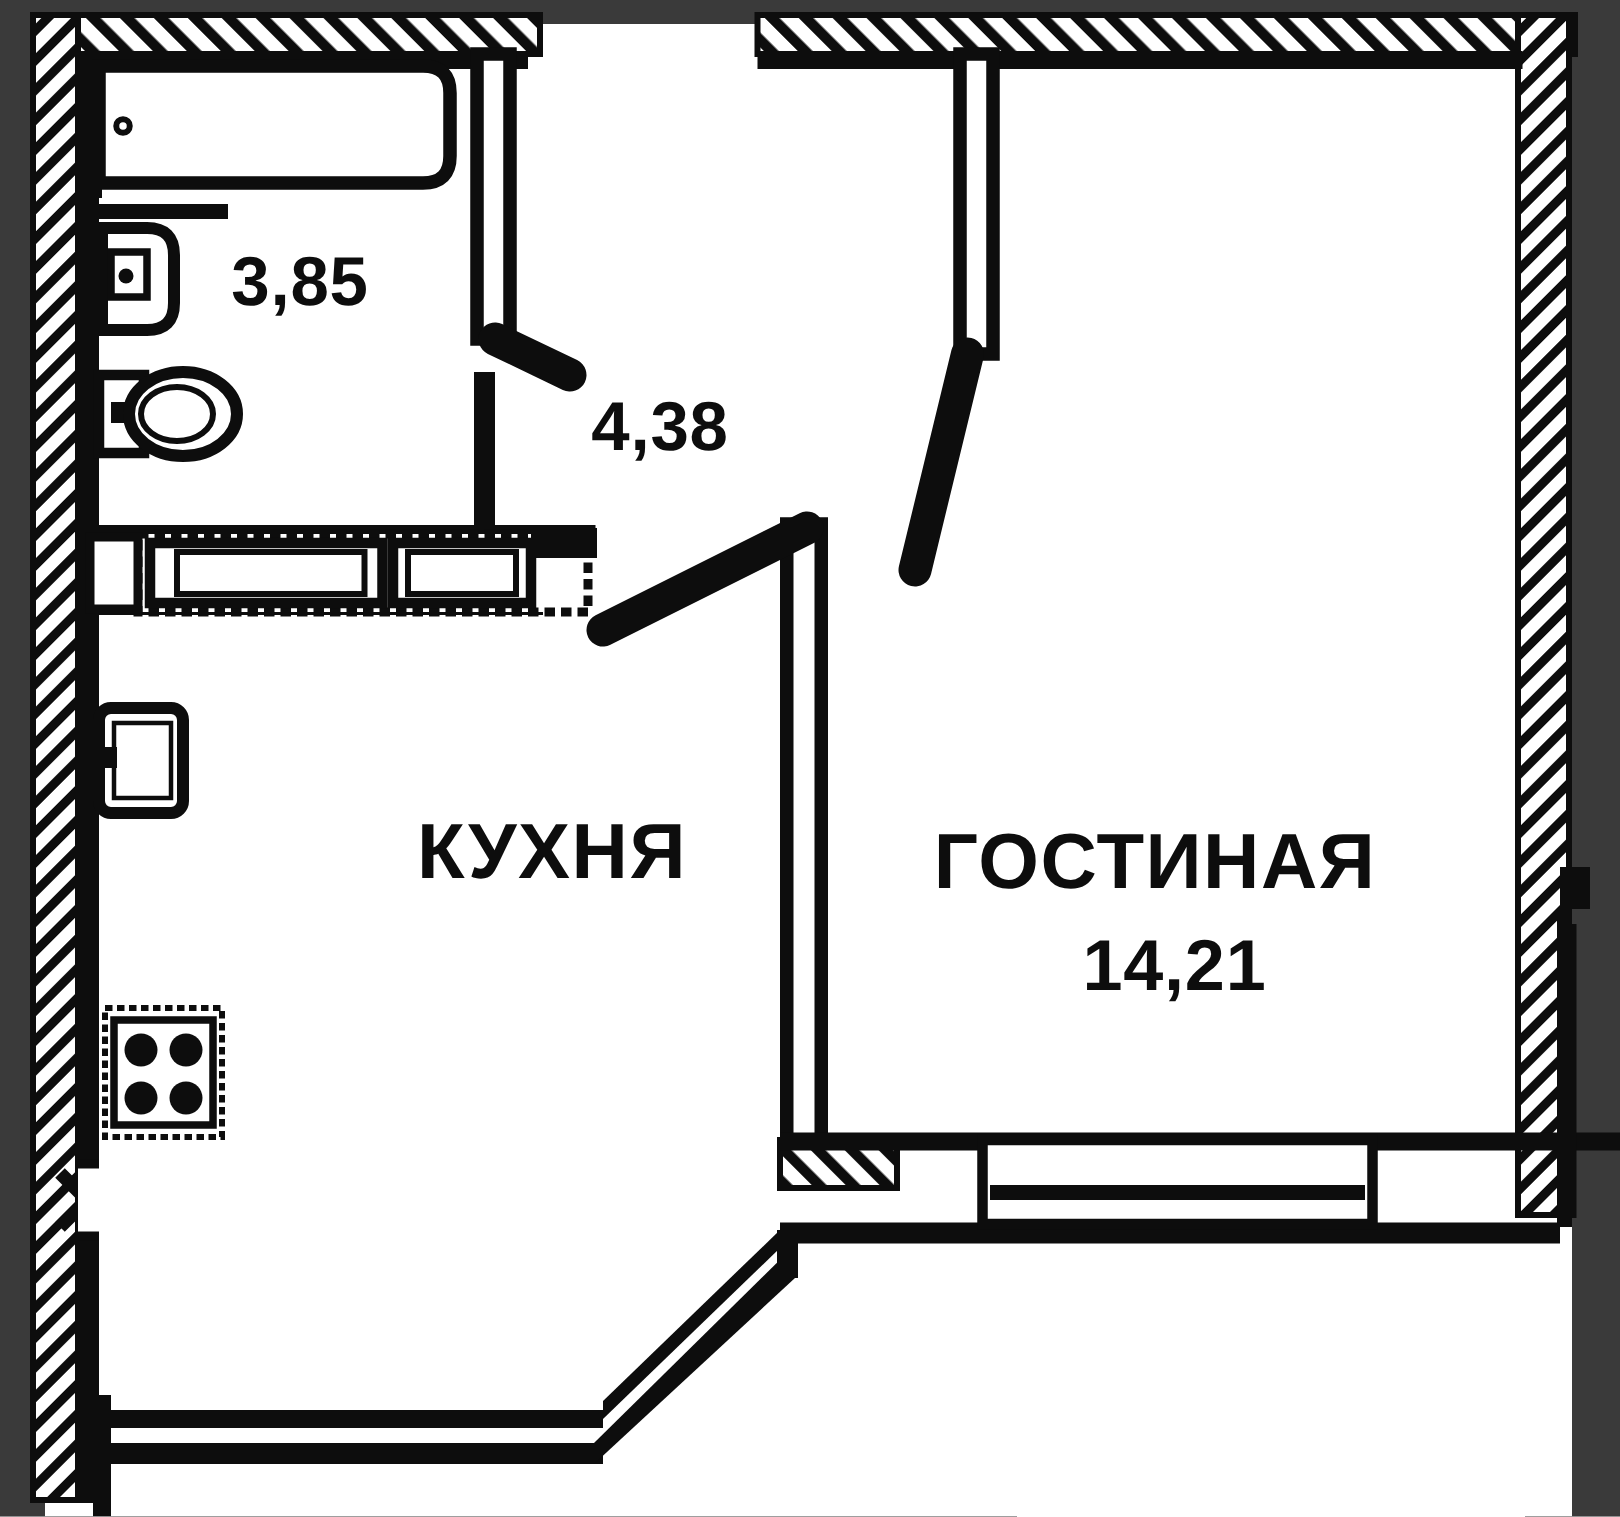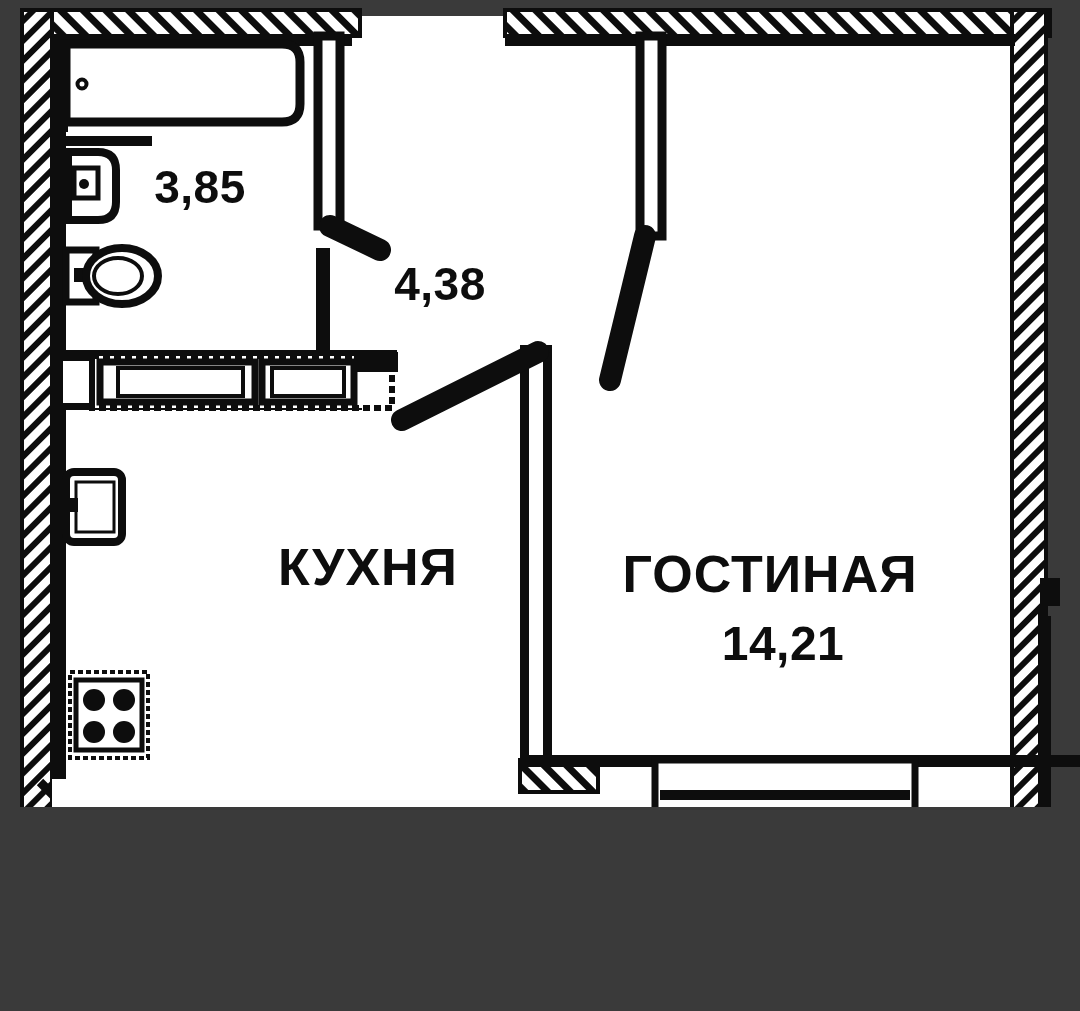--- a/index.html
+++ b/index.html
@@ -6,21 +6,21 @@
     margin: 0;
     padding: 0;
     background: #3a3a3a;
   }
   body {
     font-family: "Liberation Sans", sans-serif;
   }
   #plan-root {
     position: relative;
     width: 1080px;
-    height: 807px;
+    height: 1011px;
     background: #ffffff;
     overflow: hidden;
   }
   #plan-svg {
     display: block;
     width: 1080px;
     height: 1011px;
   }
   .room-label {
     font-family: "Liberation Sans", sans-serif;

